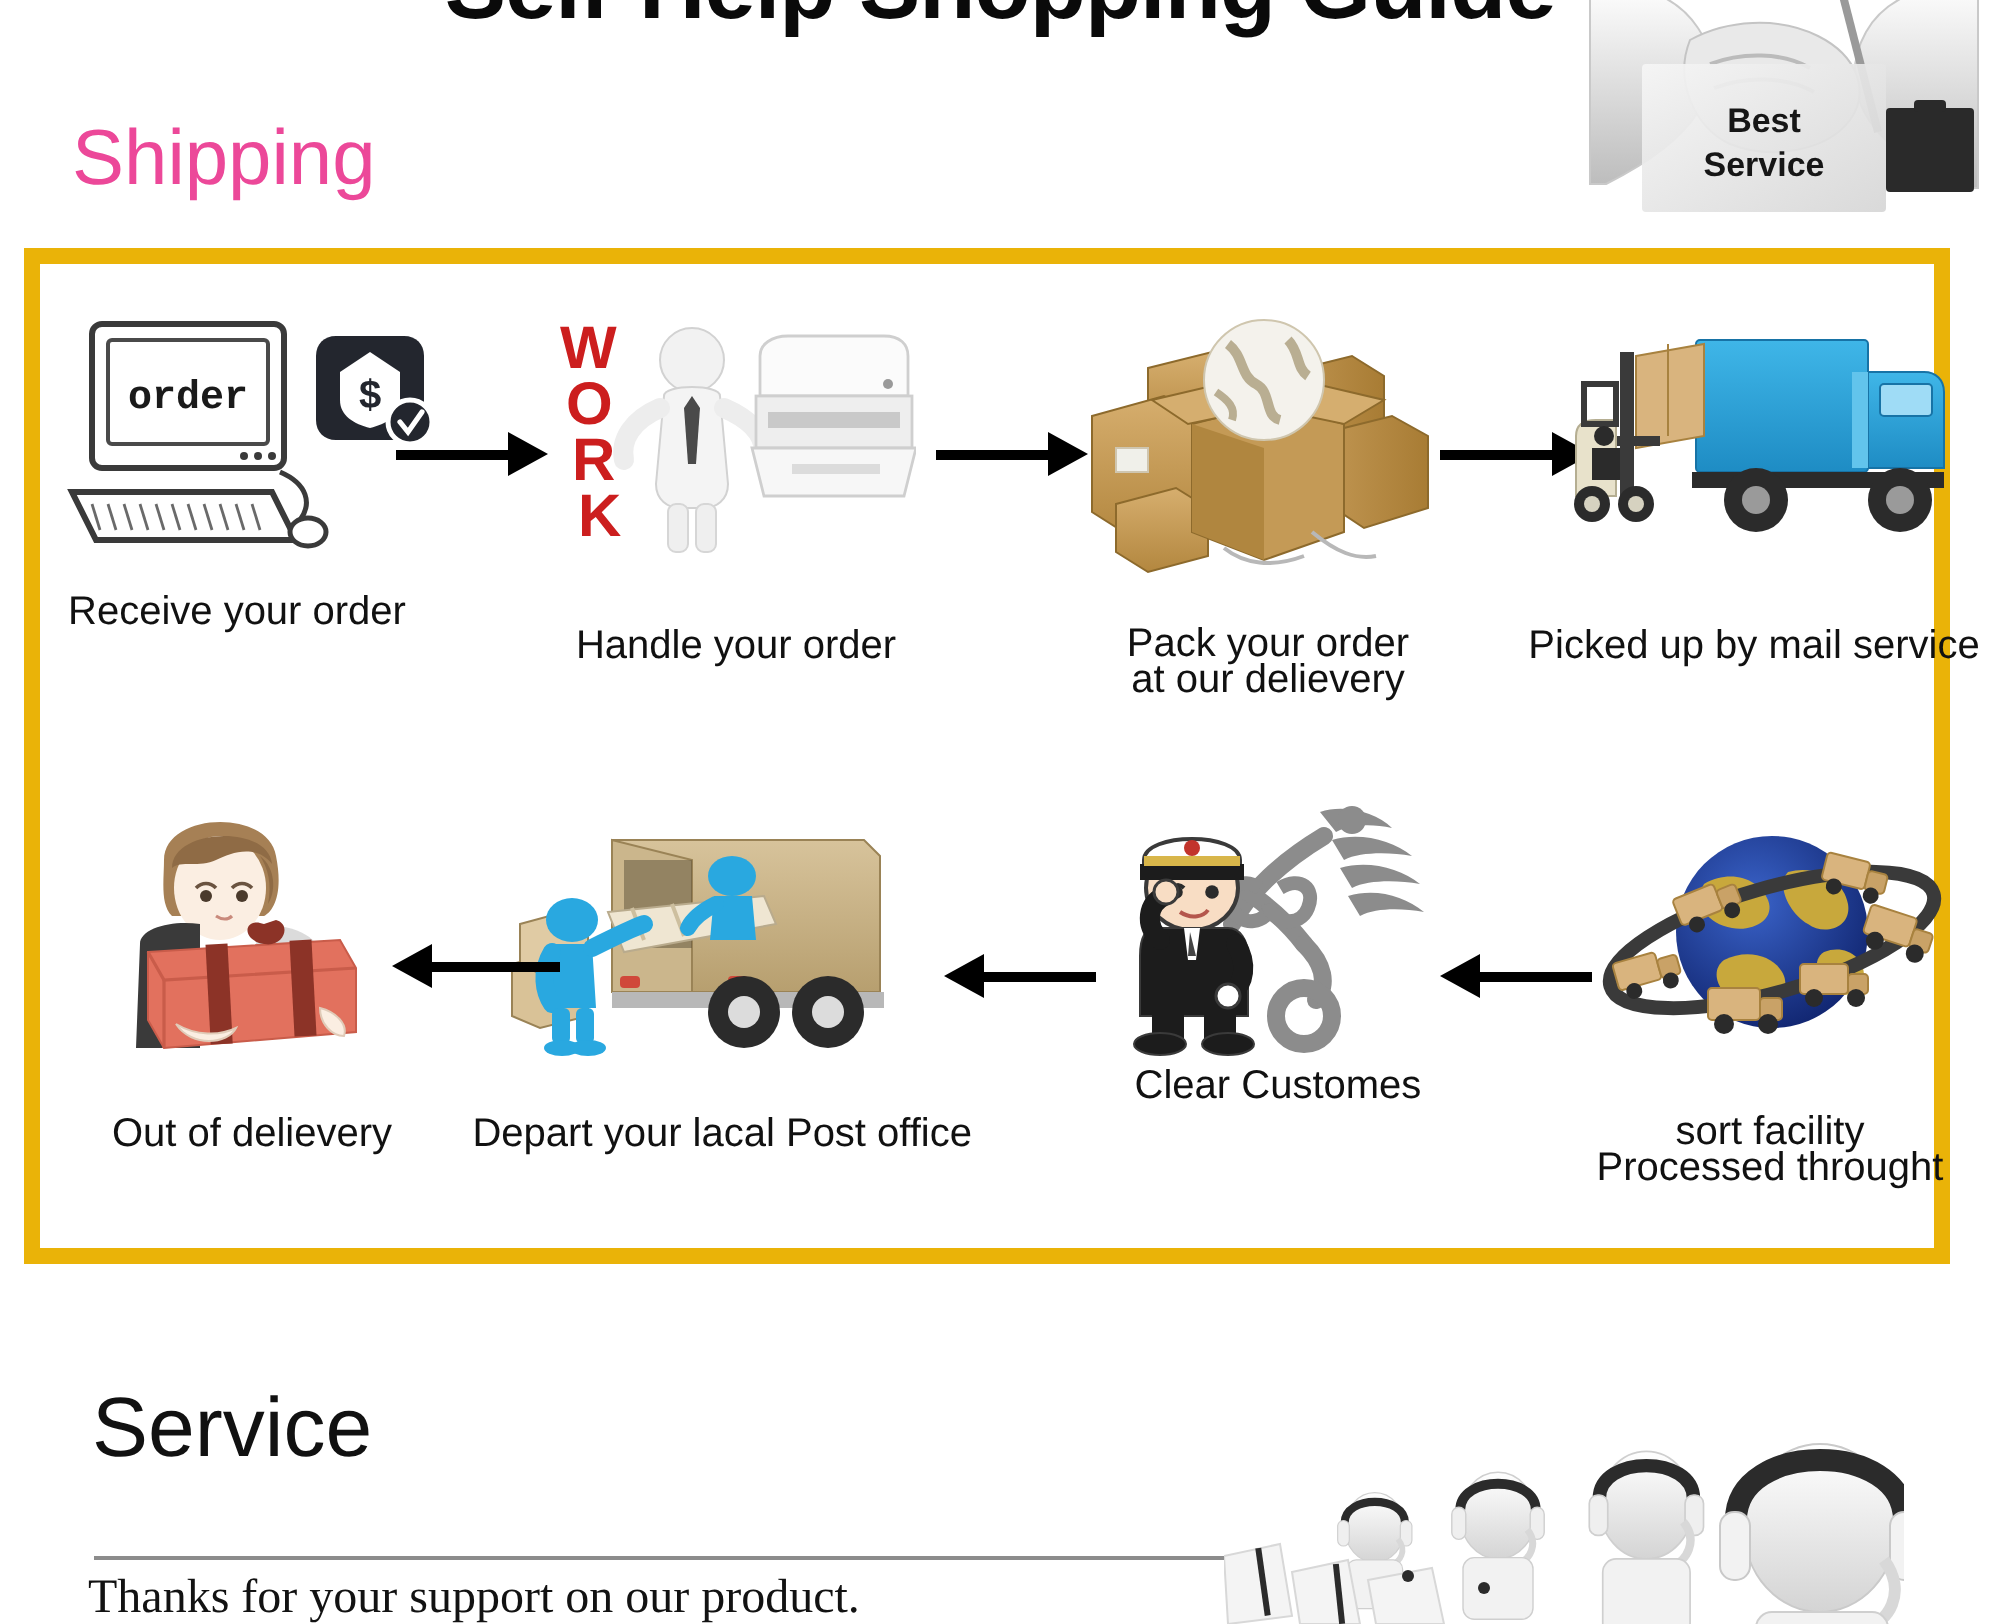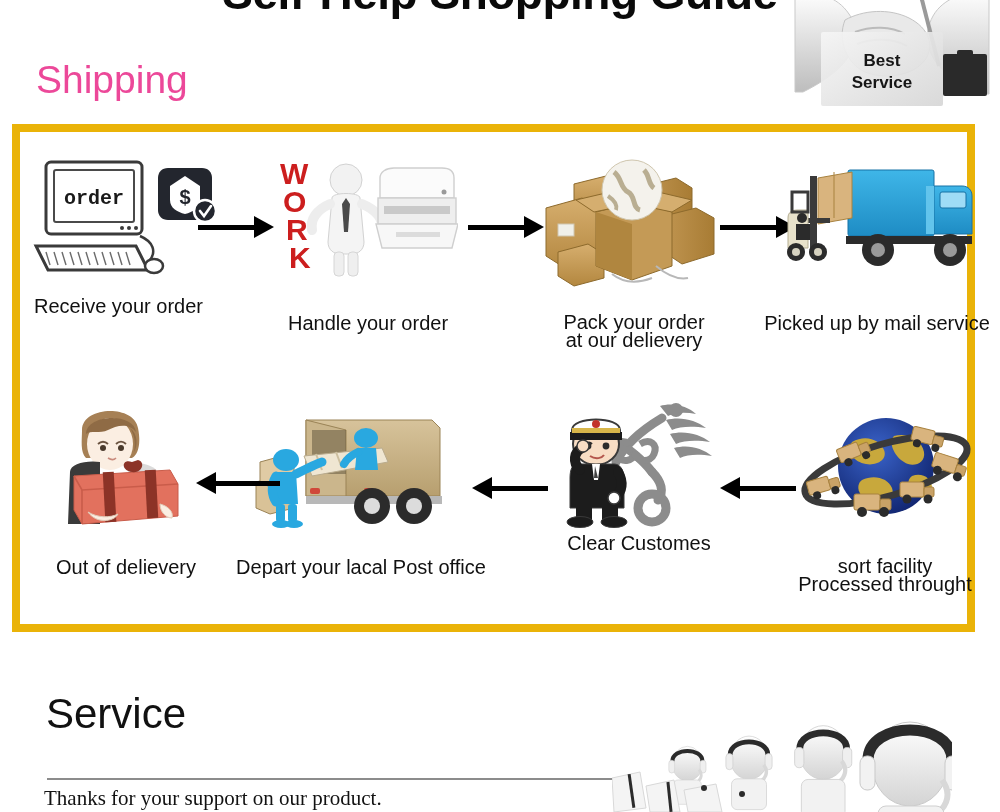--- a/index.html
+++ b/index.html
@@ -27,21 +27,21 @@
   .heading-service{
     position:absolute;left:46px;top:690px;font-size:42px;font-weight:400;
     color:#111;letter-spacing:0px;
   }
   .service-rule{
     position:absolute;left:47px;top:778px;width:570px;height:2px;
     background:#8c8c8c;
   }
   .service-thanks{
     position:absolute;left:44px;top:786px;font-family:"Liberation Serif",serif;
-    font-size:21px;color:#121212;
+    font-size:24px;color:#121212;
   }
   .headset-art{position:absolute;left:612px;top:716px;width:340px;height:96px;}
 
   
   .flow-box{
     position:absolute;left:12px;top:124px;width:963px;height:508px;
     border:8px solid #eab308;background:#fff;box-sizing:border-box;
   }
   .step{position:absolute;}
   .step-art{position:absolute;left:0;top:0;}
@@ -435,21 +435,21 @@
         <rect x="22" y="100" width="9" height="18" rx="3" fill="#29a8e0"></rect>
         <rect x="34" y="100" width="9" height="18" rx="3" fill="#29a8e0"></rect>
         <ellipse cx="27" cy="120" rx="9" ry="4" fill="#29a8e0"></ellipse>
         <ellipse cx="40" cy="120" rx="9" ry="4" fill="#29a8e0"></ellipse>
 
         <ellipse cx="112" cy="34" rx="12" ry="10" fill="#29a8e0"></ellipse>
         <path d="M103 44 L 122 44 L 124 66 L 101 66 Z" fill="#29a8e0"></path>
         <path d="M104 48 C 96 52 92 56 90 60" fill="none" stroke="#29a8e0" stroke-width="8" stroke-linecap="round"></path>
       </svg>
     </div>
-    <div class="step-label" style="left:216px;top:427px;width:250px;">
+    <div class="step-label" style="left:216px;top:427px;width:250px;text-align:right;">
       <div>Depart your lacal Post office</div>
     </div>
 
     <div class="arrow left" style="left:176px;top:340px;width:84px;">
       <div class="shaft"></div>
         <div class="head"></div>
     </div>
 
     <div class="step" style="left:22px;top:268px;width:160px;height:132px;">
       <svg width="160" height="132" viewBox="0 0 160 132" class="step-art">

